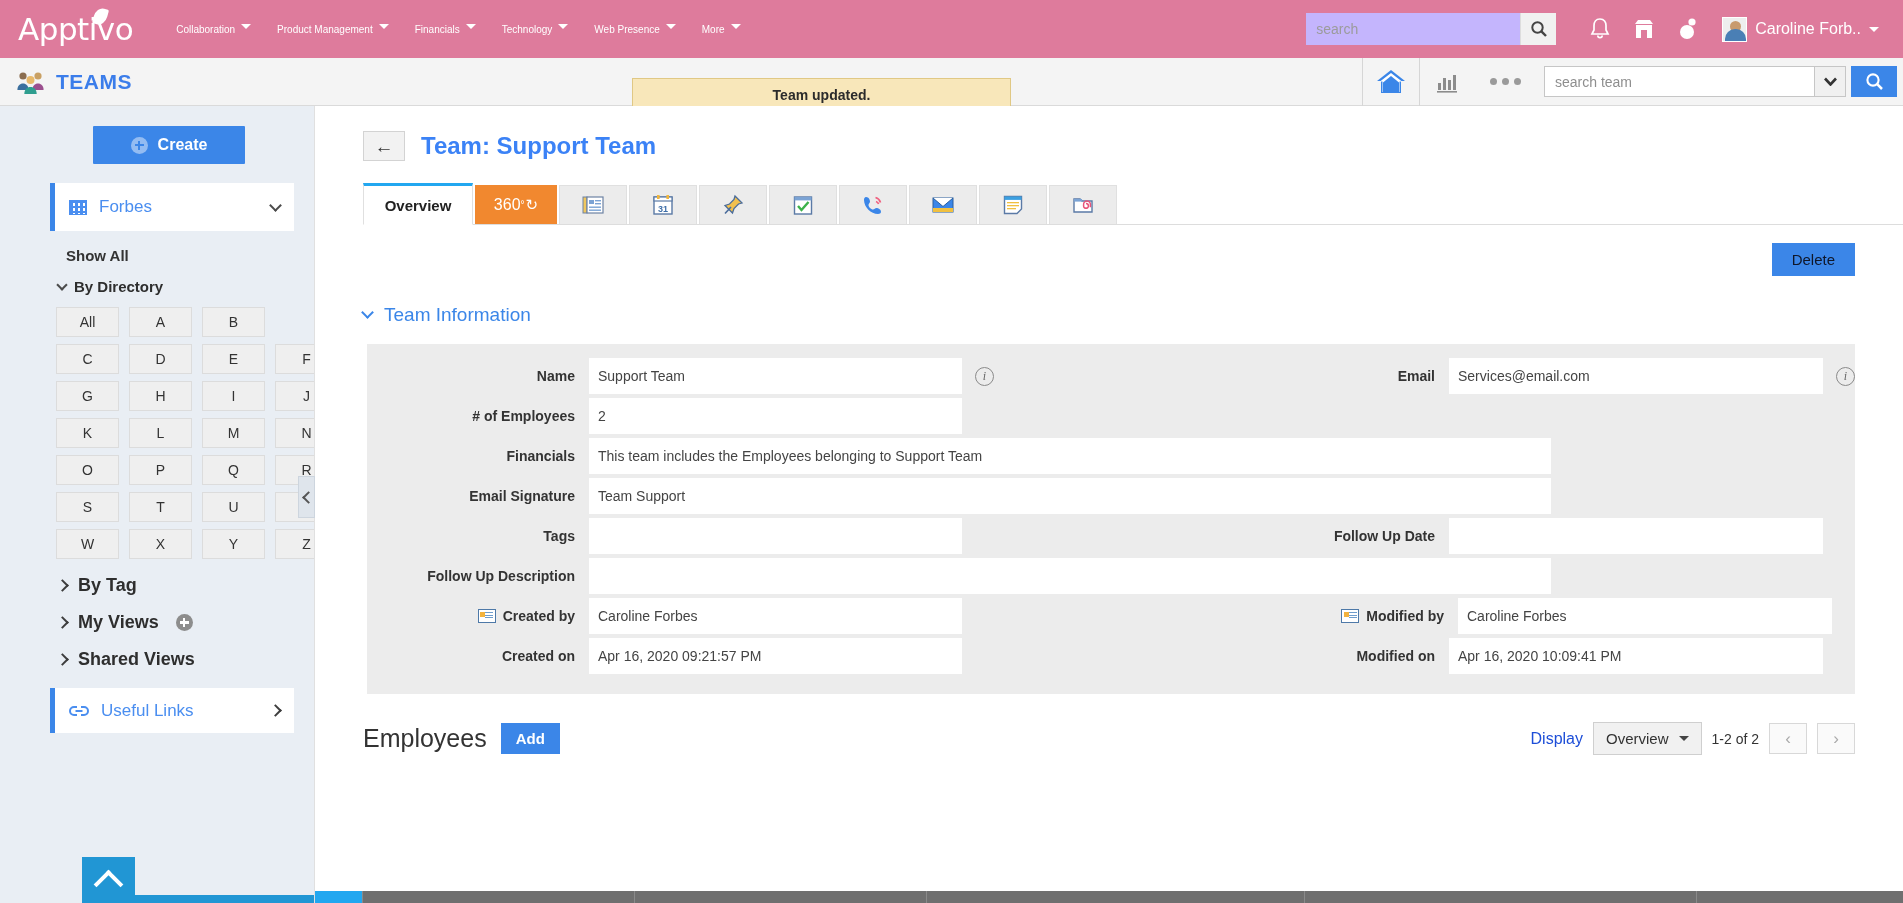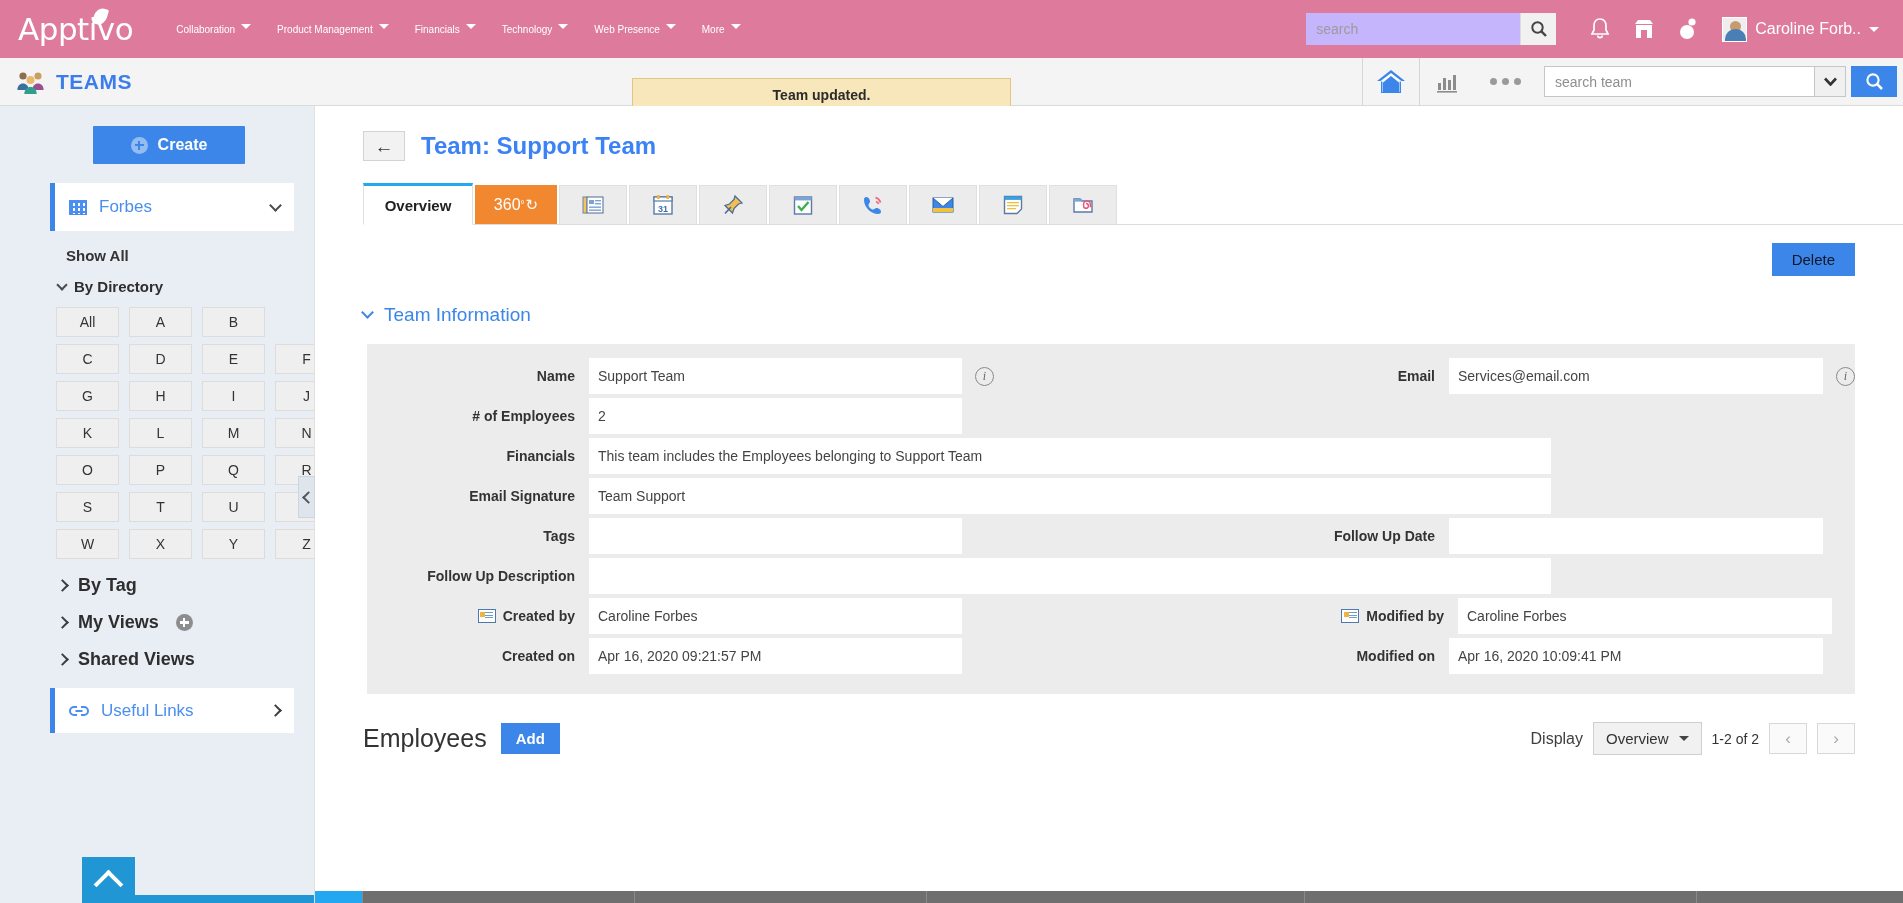--- a/index.html
+++ b/index.html
@@ -491,21 +491,21 @@
     padding-right: 48px;
   }
   .emp-title { font-size: 25px; color: #333; }
   .add-btn {
     background: #3b86e8; color: #fff;
     font-size: 15px; font-weight: bold;
     padding: 7px 15px; margin-left: 14px;
     cursor: pointer;
   }
   .emp-right { margin-left: auto; display: flex; align-items: center; gap: 10px; }
-  .display-lbl { font-size: 16px; color: #404040; }
+  .display-lbl { font-size: 16px; color: #1d4ed8; }
   .display-sel {
     background: #f1f1f1; border: 1px solid #cfcfcf;
     padding: 7px 12px; font-size: 15px; color: #333;
     display: flex; align-items: center; gap: 10px;
     cursor: pointer;
   }
   .count-lbl { font-size: 14px; color: #333; }
   .pg-btn {
     width: 38px; height: 31px;
     background: #fafafa; border: 1px solid #d8d8d8;

